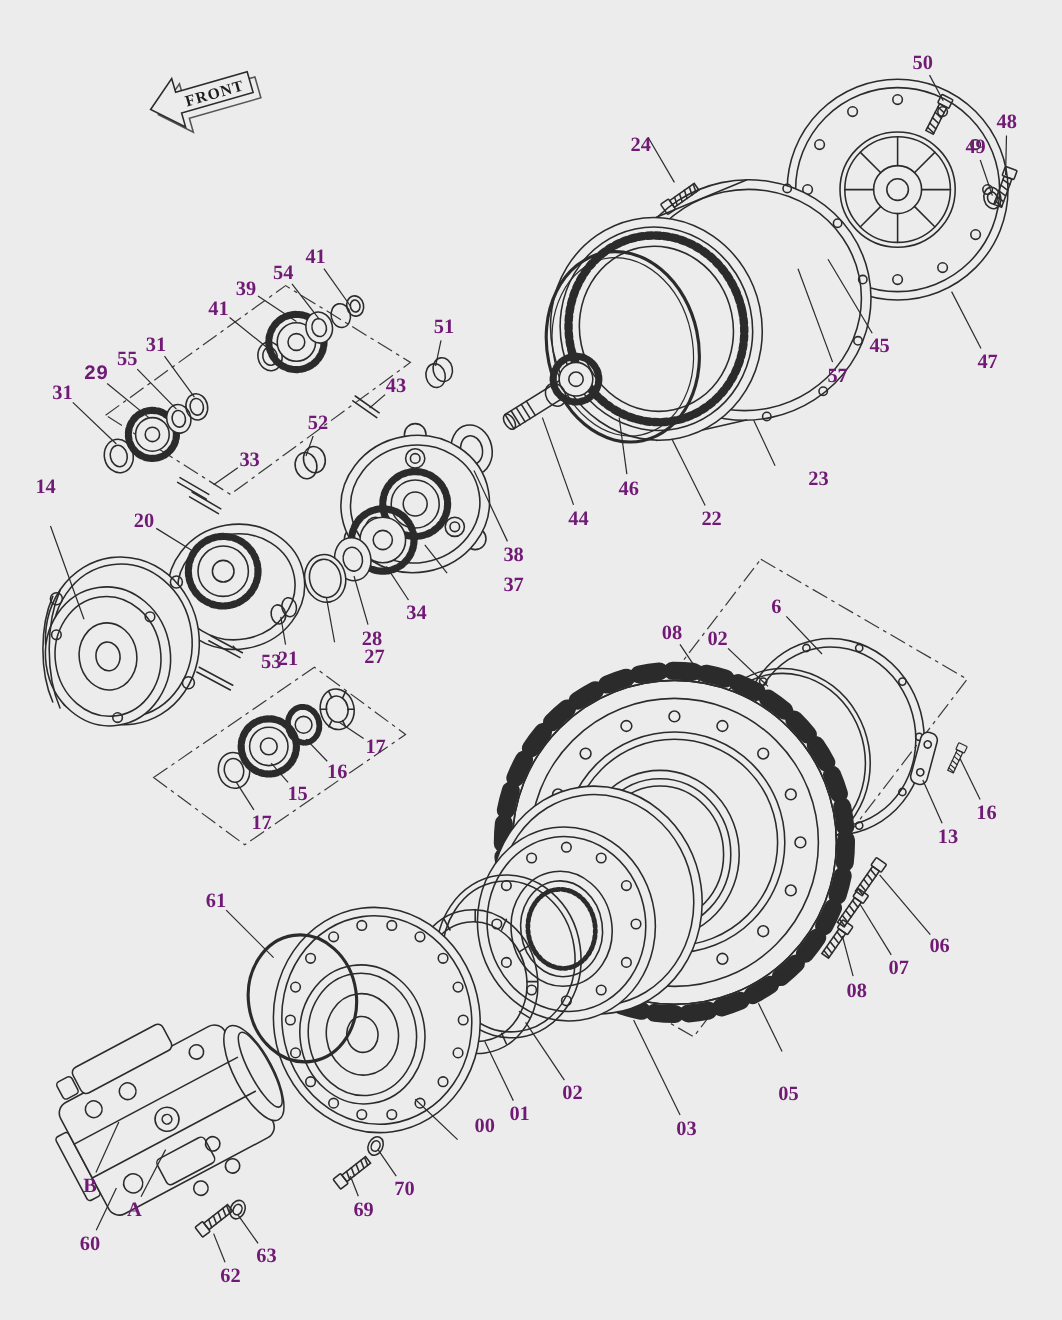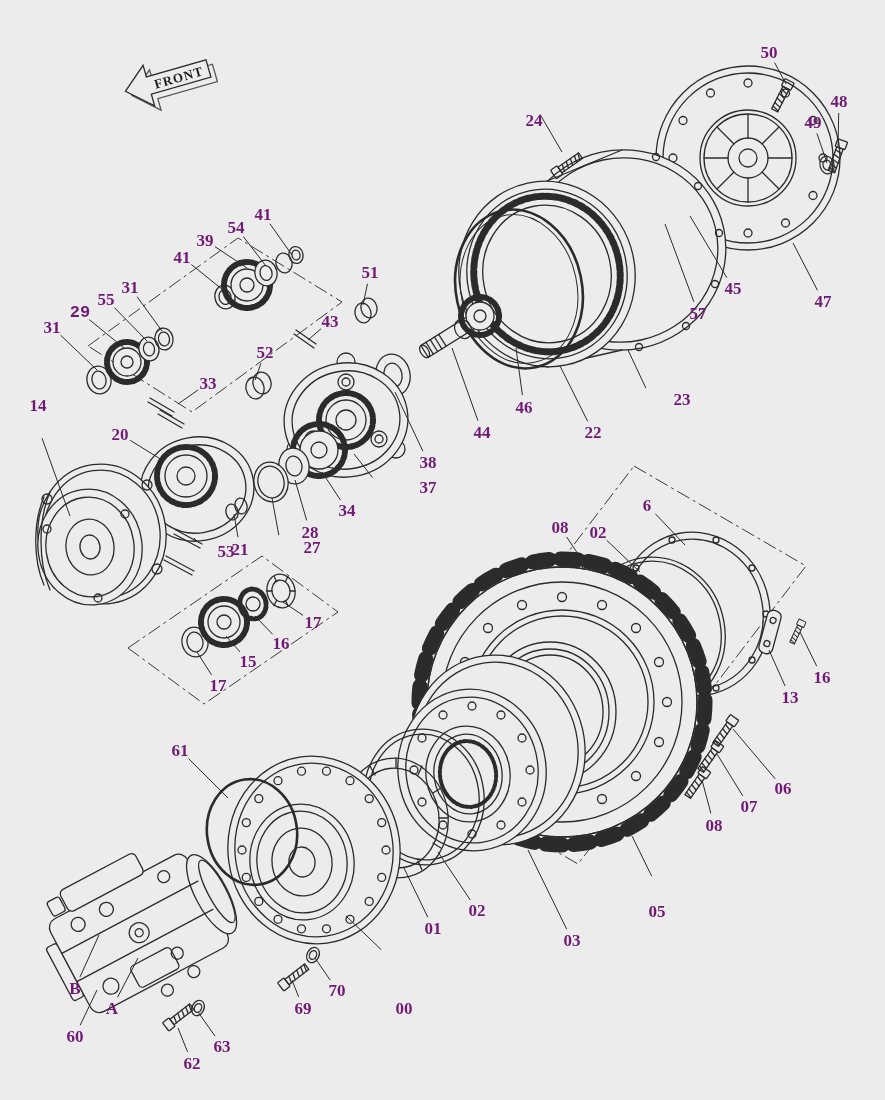--- a/index.html
+++ b/index.html
@@ -557,21 +557,21 @@
       <div class="callout" style="left: 822px; top: 677px;">16</div>
       <div class="callout" style="left: 783px; top: 788px; text-align: right;">06</div>
       <div class="callout" style="left: 749px; top: 806px;">07</div>
       <div class="callout" style="left: 714px; top: 825px;">08</div>
       <div class="callout" style="left: 657px; top: 887px; margin-top: 24px;">05</div>
       <div class="callout" style="left: 218px; top: 685px;">17</div>
       <div class="callout" style="left: 248px; top: 661px;">15</div>
       <div class="callout" style="left: 281px; top: 643px;">16</div>
       <div class="callout" style="left: 313px; top: 622px;">17</div>
       <div class="callout" style="left: 180px; top: 750px;">61</div>
-      <div class="callout" style="left: 390px; top: 1008px; padding-left: 28px;">00</div>
+      <div class="callout" style="left: 390px; top: 938px; padding-left: 28px;">00</div>
       <div class="callout" style="left: 433px; top: 928px;">01</div>
       <div class="callout" style="left: 477px; top: 910px;">02</div>
       <div class="callout" style="left: 572px; top: 940px;">03</div>
       <div class="callout" style="left: 303px; top: 1008px;">69</div>
       <div class="callout" style="left: 337px; top: 990px;">70</div>
       <div class="callout" style="left: 192px; top: 1063px;">62</div>
       <div class="callout" style="left: 222px; top: 1046px;">63</div>
       <div class="callout" style="left: 75px; top: 1036px;">60</div>
       <div class="callout" style="left: 112px; top: 1008px;">A</div>
       <div class="callout" style="left: 75px; top: 988px;">B</div>

